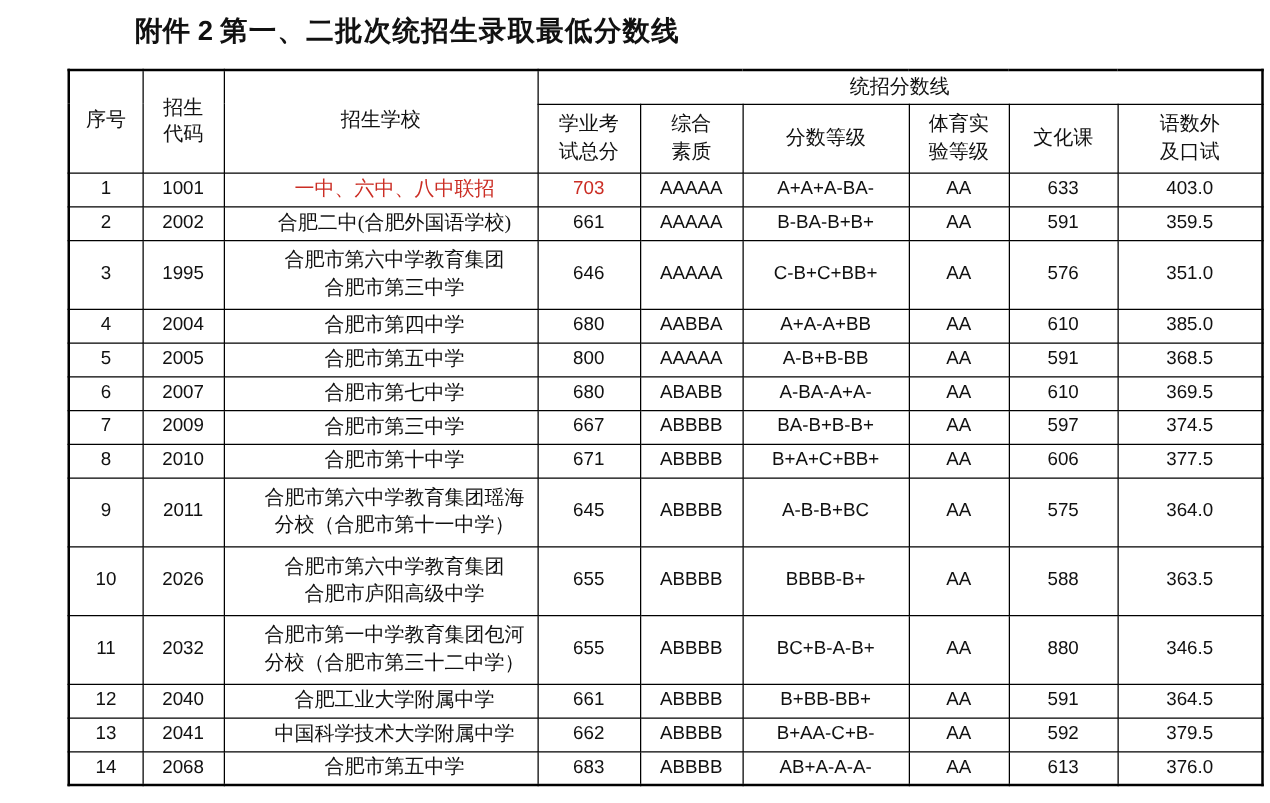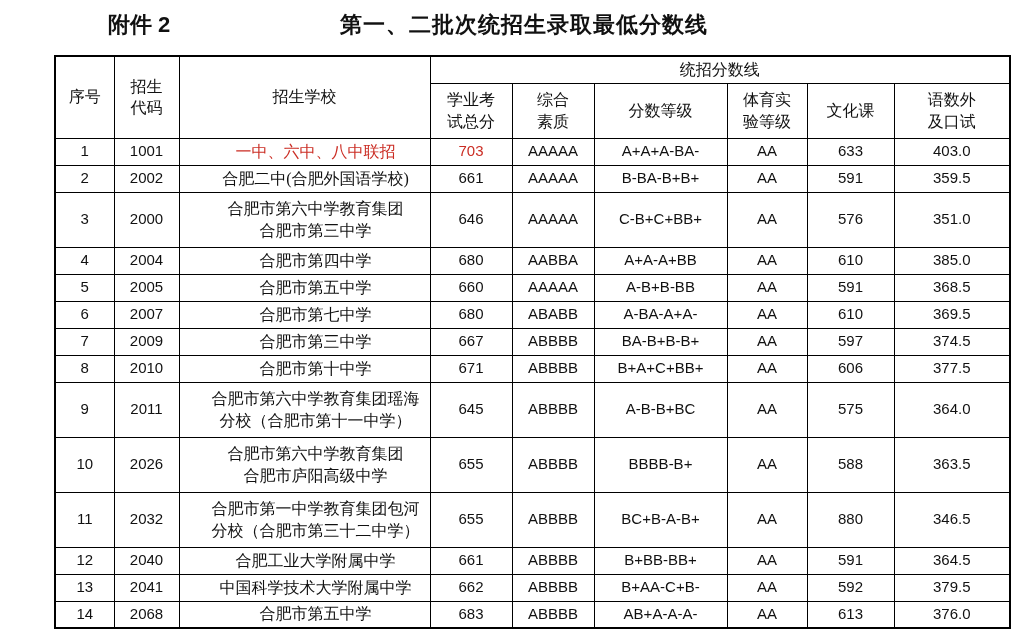--- a/index.html
+++ b/index.html
@@ -23,21 +23,20 @@
     top: 10px;
     font-size: 22px;
     font-weight: bold;
     font-family: "Liberation Sans", sans-serif;
   }
   .main-title {
     position: absolute;
     left: 160px;
     right: 160px;
     top: 10px;
-    text-align: center;
     font-size: 22px;
     font-weight: bold;
     letter-spacing: 1px;
     font-family: "Liberation Sans", sans-serif;
   }
   table.score-table {
     position: absolute;
     left: 38px;
     top: 55px;
     width: 955px;
@@ -134,21 +133,21 @@
           <td class="cell-school">合肥二中(合肥外国语学校)</td>
           <td class="cell-total">661</td>
           <td class="cell-quality">AAAAA</td>
           <td class="cell-grade">B-BA-B+B+</td>
           <td class="cell-pe">AA</td>
           <td class="cell-culture">591</td>
           <td class="cell-oral">359.5</td>
         </tr>
         <tr class="tall">
           <td class="cell-seq">3</td>
-          <td class="cell-code">2000</td>
+          <td class="cell-code">1995</td>
           <td class="cell-school">合肥市第六中学教育集团
 合肥市第三中学</td>
           <td class="cell-total">646</td>
           <td class="cell-quality">AAAAA</td>
           <td class="cell-grade">C-B+C+BB+</td>
           <td class="cell-pe">AA</td>
           <td class="cell-culture">576</td>
           <td class="cell-oral">351.0</td>
         </tr>
         <tr>
@@ -159,21 +158,21 @@
           <td class="cell-quality">AABBA</td>
           <td class="cell-grade">A+A-A+BB</td>
           <td class="cell-pe">AA</td>
           <td class="cell-culture">610</td>
           <td class="cell-oral">385.0</td>
         </tr>
         <tr>
           <td class="cell-seq">5</td>
           <td class="cell-code">2005</td>
           <td class="cell-school">合肥市第五中学</td>
-          <td class="cell-total">660</td>
+          <td class="cell-total">800</td>
           <td class="cell-quality">AAAAA</td>
           <td class="cell-grade">A-B+B-BB</td>
           <td class="cell-pe">AA</td>
           <td class="cell-culture">591</td>
           <td class="cell-oral">368.5</td>
         </tr>
         <tr>
           <td class="cell-seq">6</td>
           <td class="cell-code">2007</td>
           <td class="cell-school">合肥市第七中学</td>

